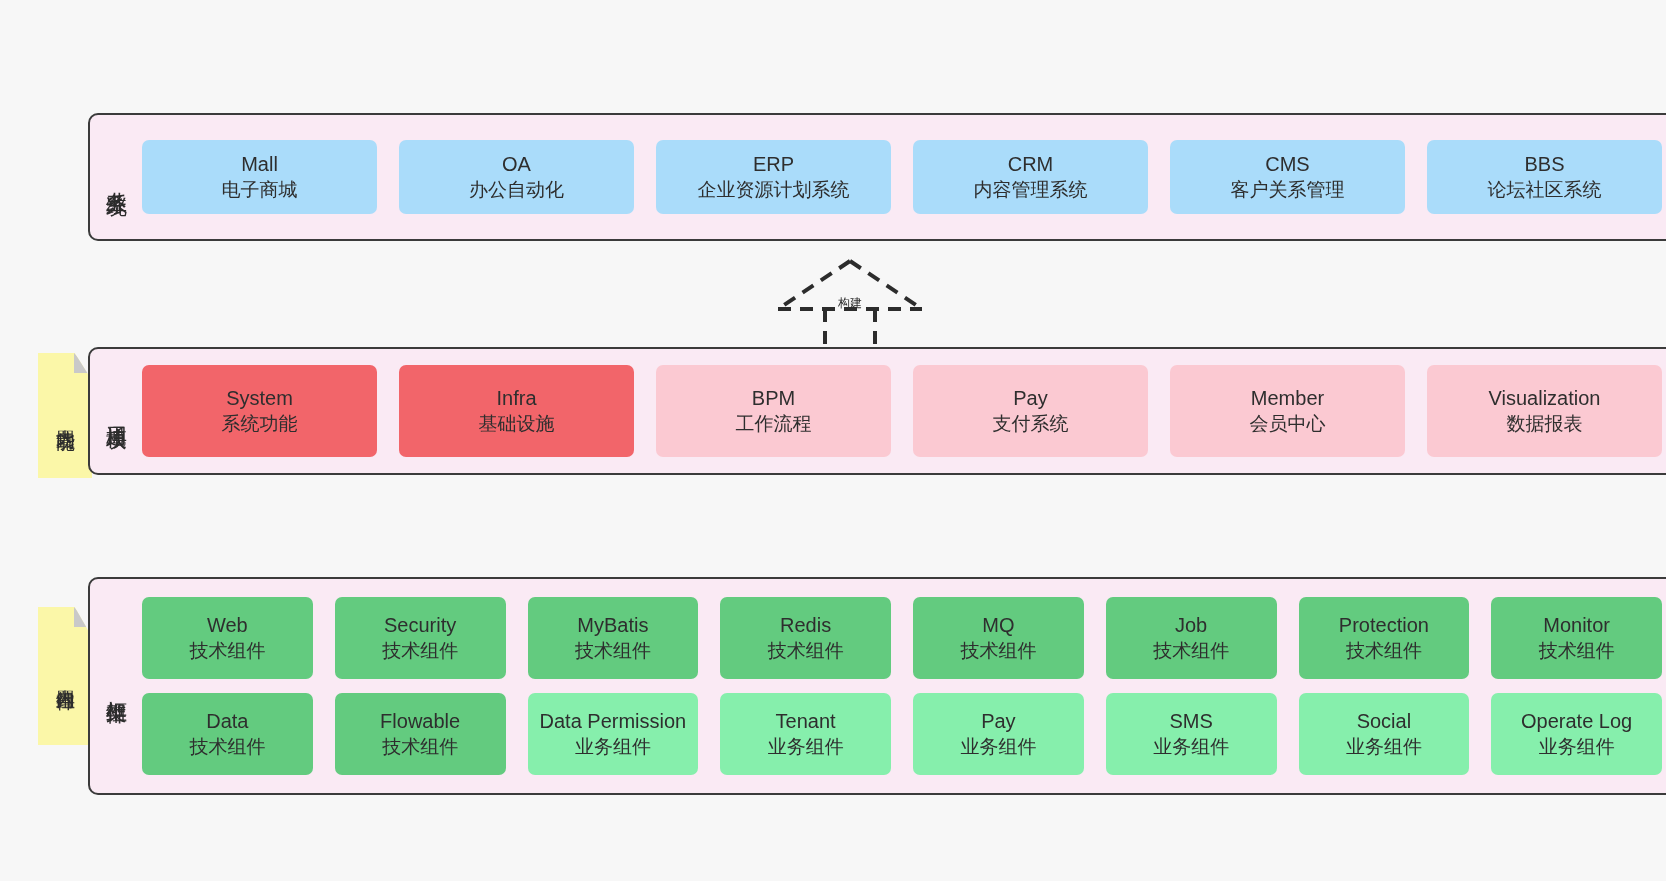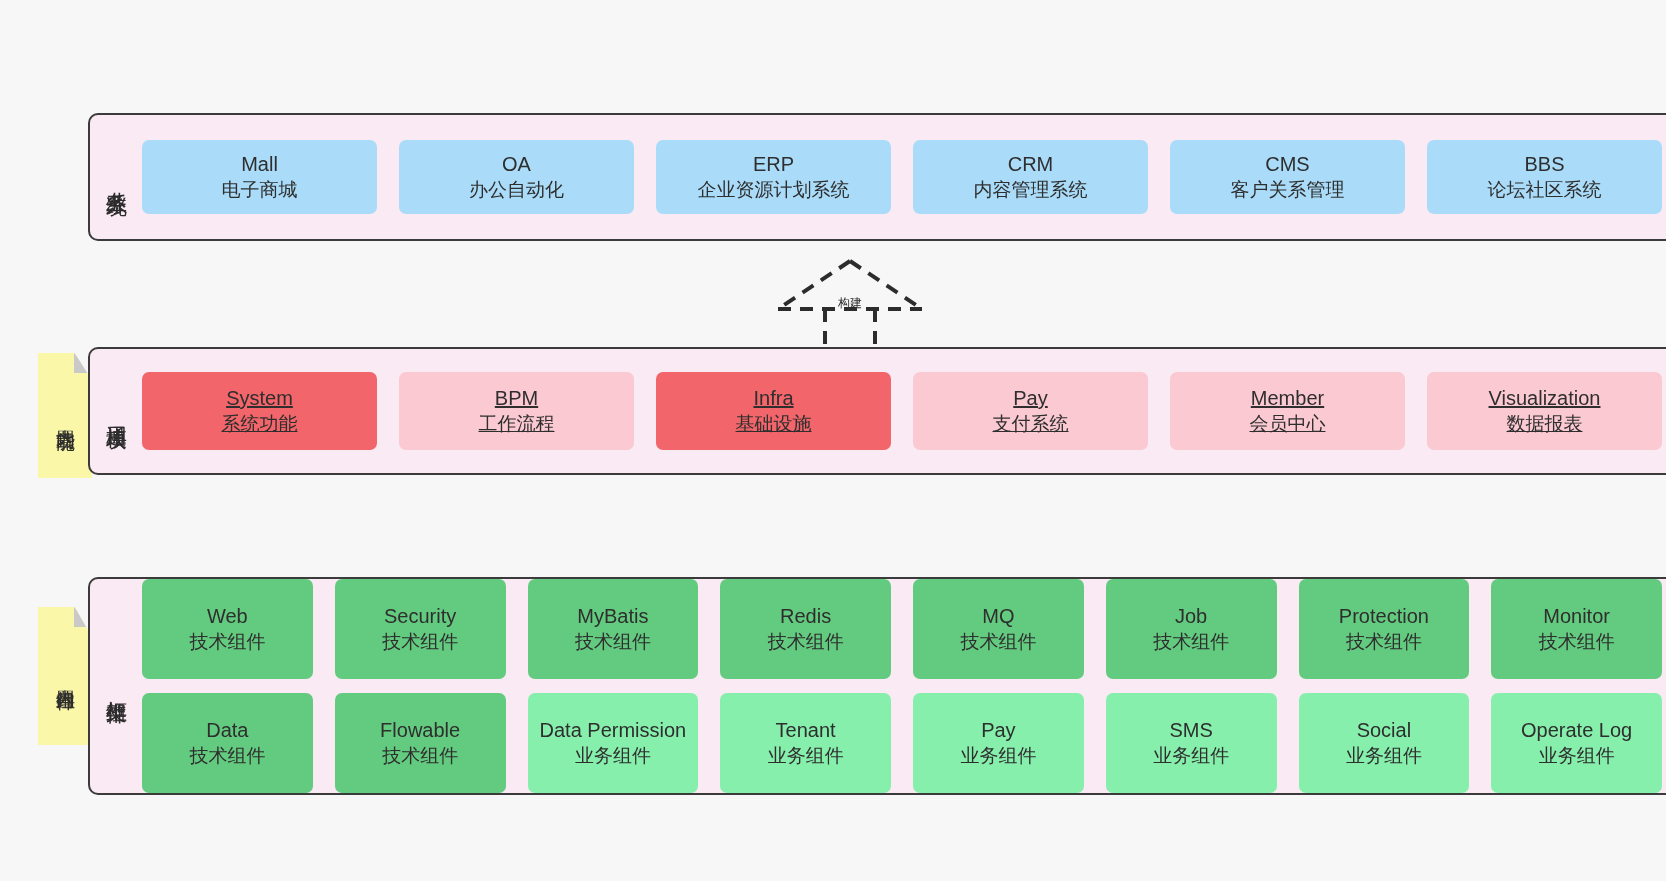--- a/index.html
+++ b/index.html
@@ -80,24 +80,24 @@
   .card.blue  { background: #aadcfa; }
   .card.red   { background: #f2656a; }
   .card.pink  { background: #fbc9d2; }
   .card.green { background: #63cb7f; }
   .card.lgreen{ background: #86efac; }
 
   #layer-business { left: 88px; top: 113px; width: 1590px; height: 128px; }
   #layer-business .card { height: 74px; }
 
   #layer-common { left: 88px; top: 347px; width: 1590px; height: 128px; }
-  #layer-common .card { height: 78px; text-decoration: underline; }
+  #layer-common .card { height: 92px; }
 
   #layer-framework { left: 88px; top: 577px; width: 1590px; height: 218px; }
-  #layer-framework .card { height: 100px; }
+  #layer-framework .card { height: 82px; }
 
   
   .note {
     position: absolute;
     width: 54px;
     background: #fbf7a8;
     box-shadow: 0 0 0 0 transparent;
     display: flex;
     align-items: center;
     justify-content: center;
@@ -197,27 +197,27 @@
     <span class="fold"></span>
   </div>
   <div class="layer" id="layer-common">
     <div class="layer-title">通用模块</div>
     <div class="layer-body">
       <div class="row">
         <div class="card red">
           <span class="t1">System</span>
           <span class="t2">系统功能</span>
         </div>
+        <div class="card red">
+          <span class="t1">Infra</span>
+          <span class="t2">基础设施</span>
+        </div>
         <div class="card pink">
           <span class="t1">BPM</span>
           <span class="t2">工作流程</span>
-        </div>
-        <div class="card red">
-          <span class="t1">Infra</span>
-          <span class="t2">基础设施</span>
         </div>
         <div class="card pink">
           <span class="t1">Pay</span>
           <span class="t2">支付系统</span>
         </div>
         <div class="card pink">
           <span class="t1">Member</span>
           <span class="t2">会员中心</span>
         </div>
         <div class="card pink">

